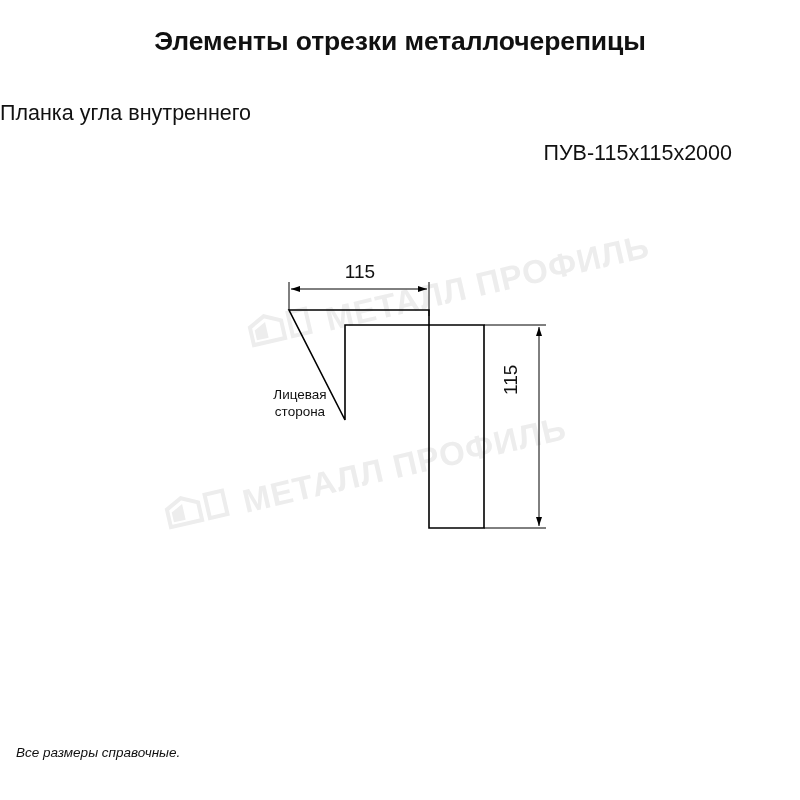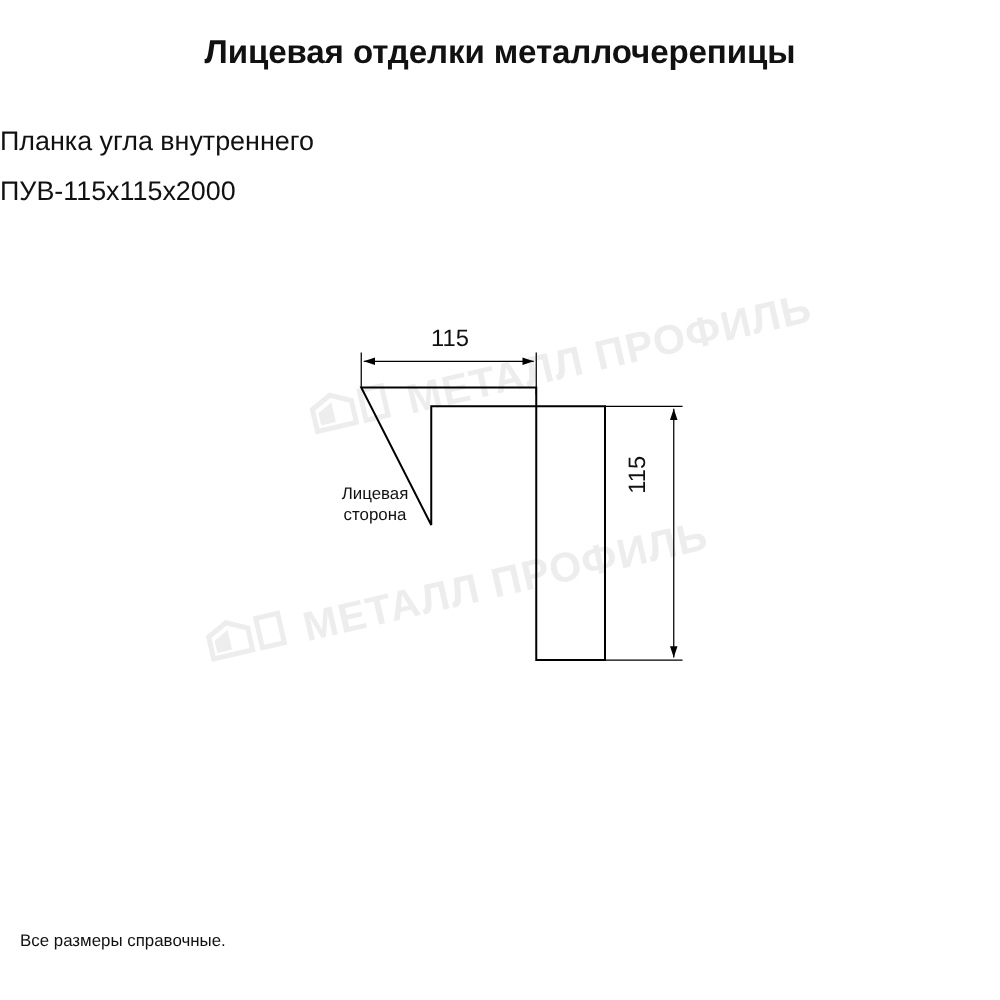--- a/index.html
+++ b/index.html
@@ -38,21 +38,21 @@
     width: 800px;
     text-align: left;
     font-size: 21.5px;
     color: #111111;
   }
   .title-sub2 {
     position: absolute;
     top: 141px;
     left: 0;
     width: 732px;
-    text-align: left;
+    text-align: right;
     font-size: 21.5px;
     color: #111111;
   }
   
   .wm {
     position: absolute;
     color: #ededed;
     font-weight: bold;
     font-size: 33px;
     white-space: nowrap;
@@ -109,28 +109,29 @@
     transform-origin: left top;
   }
   
   .footer {
     position: absolute;
     left: 16px;
     top: 742px;
     font-size: 13.5px;
     line-height: 22px;
     color: #111111;
+    font-style: italic;
   }
 </style>
 </head>
 <body>
 
 <div class="page">
 
-  <div class="title-main">Лицевая отделки металлочерепицы</div>
+  <div class="title-main">Элементы отрезки металлочерепицы</div>
   <div class="title-sub1">Планка угла внутреннего</div>
   <div class="title-sub2">ПУВ-115х115х2000</div>
 
   <div class="wm wm1">
     <span class="mark">
       <svg width="66" height="36" viewBox="0 0 66 36">
         <path d="M4 30 L4 12 L20 4 L36 12 L36 30 Z" fill="none" stroke="#ededed" stroke-width="4"></path>
         <path d="M44 6 L62 6 L62 30 L44 30 Z" fill="none" stroke="#ededed" stroke-width="4"></path>
         <path d="M8 26 L8 16 L20 10 L20 26 Z" fill="#ededed"></path>
       </svg>

